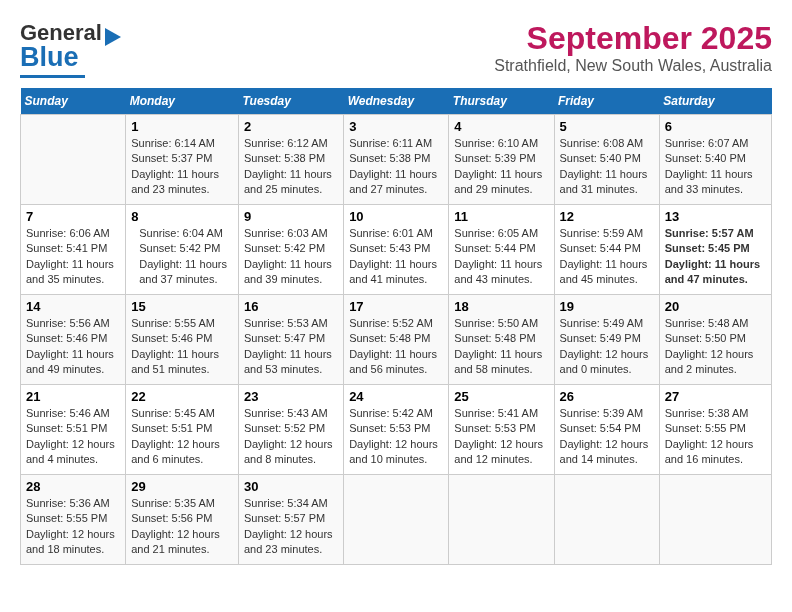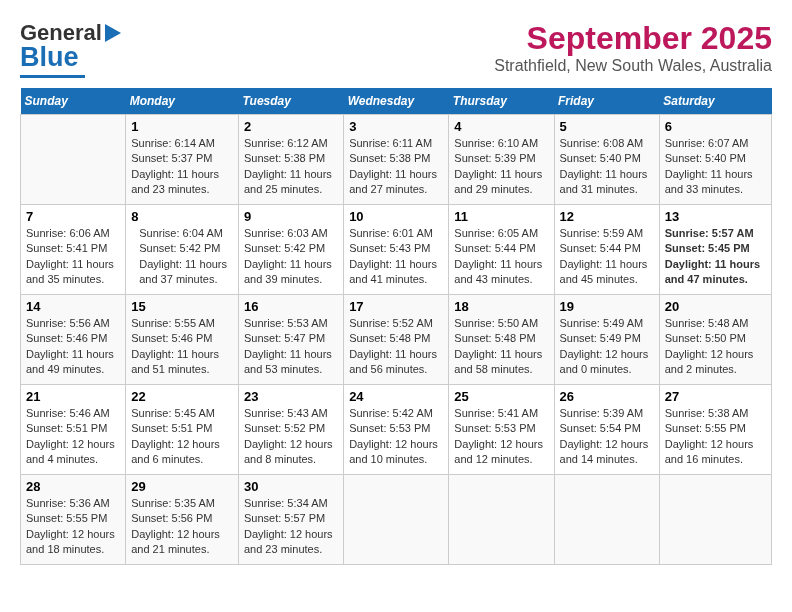--- a/index.html
+++ b/index.html
@@ -70,21 +70,21 @@
     .cell-content {
       color: #333;
       line-height: 1.4;
     }
   </style>
 </head>
 <body>
 
 <div class="header">
   <div class="logo">
-    <div style="display:flex; align-items:center;">
+    <div style="display:flex; align-items:flex-end;">
       <span style="font-size:22px; font-weight:bold; color:#333;">General</span>
       <span style="display:inline-block; width:0; height:0; border-top:9px solid transparent; border-bottom:9px solid transparent; border-left:16px solid #1a6eb5; margin-left:3px;"></span>
     </div>
     <div style="font-size:27px; font-weight:bold; color:#1a6eb5; margin-top:-4px;">Blue</div>
     <div style="width:65px; height:3px; background:#1a6eb5; margin-top:2px;"></div>
   </div>
   <div class="title-block">
     <h1>September 2025</h1>
     <h2>Strathfield, New South Wales, Australia</h2>
   </div>

